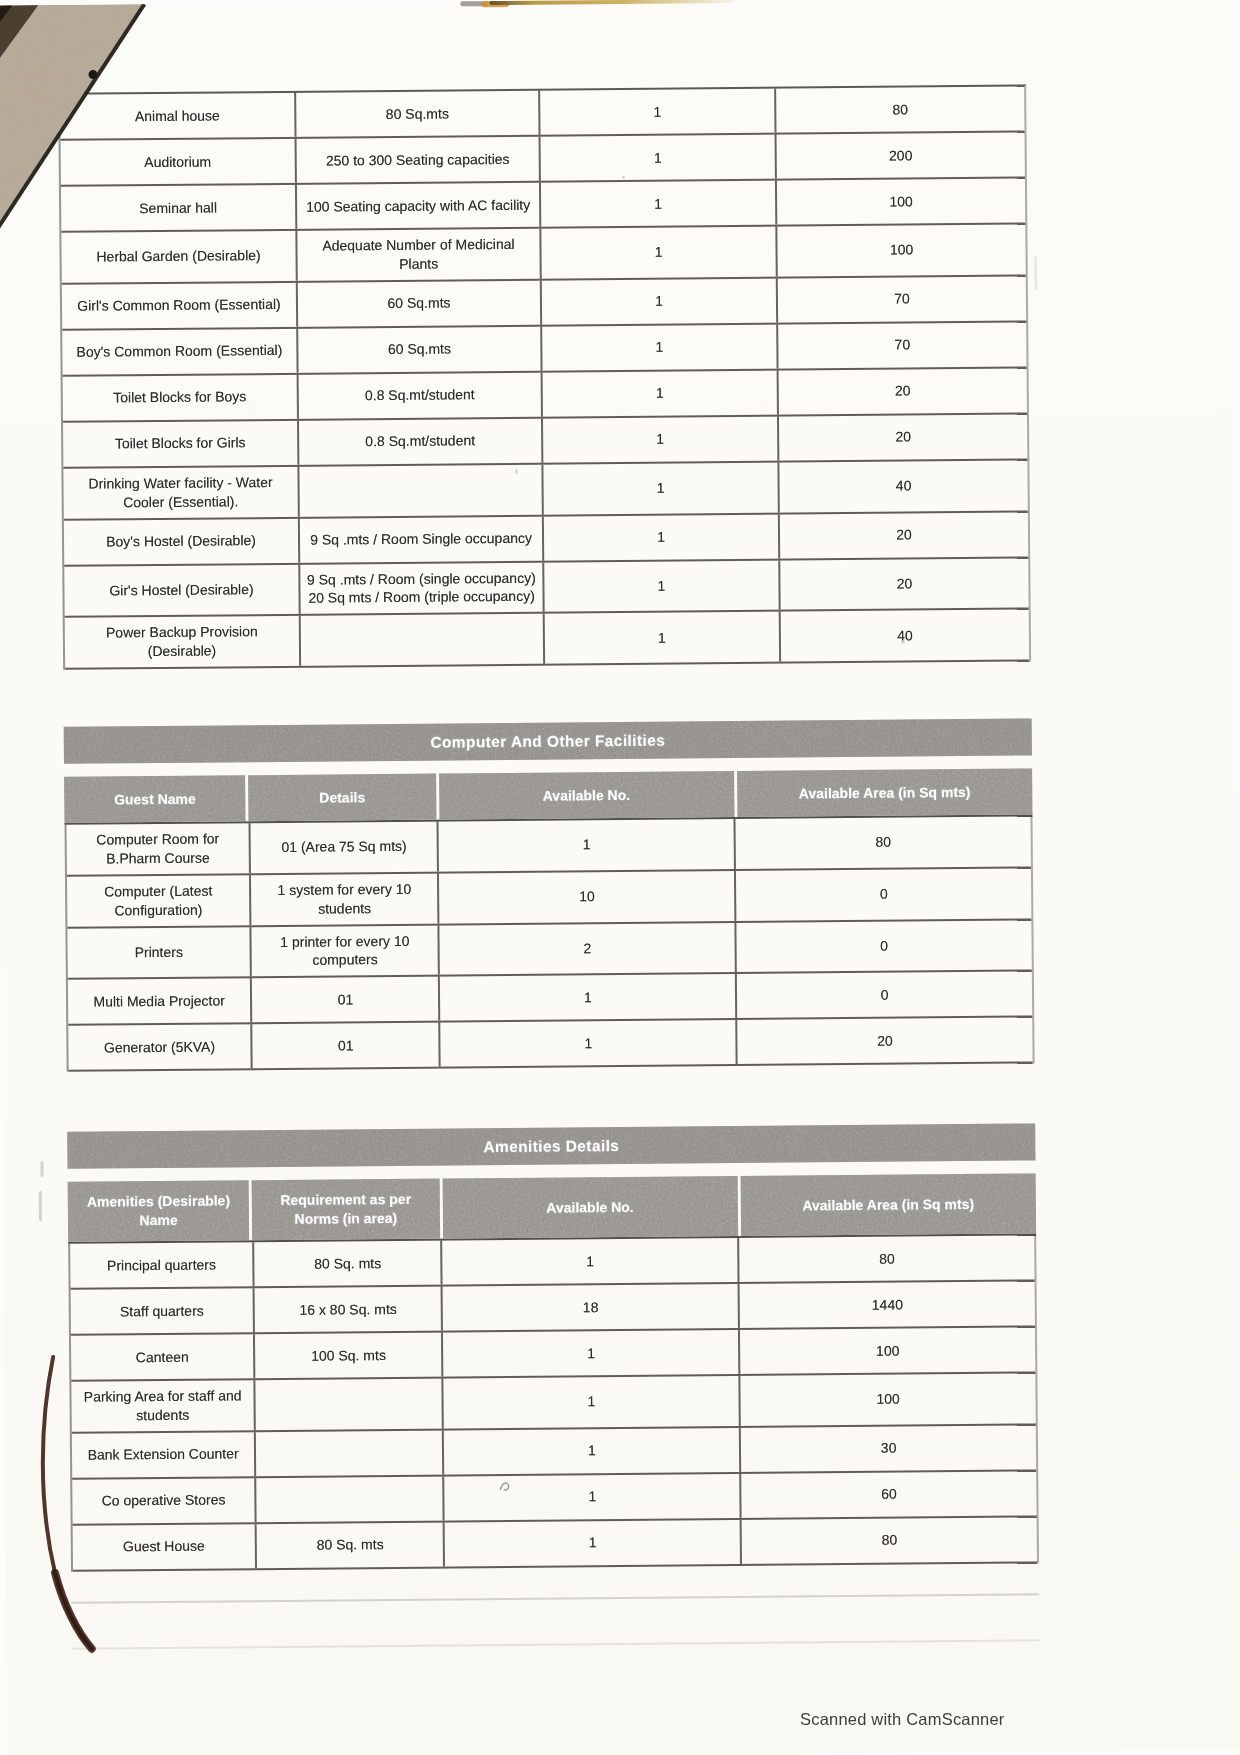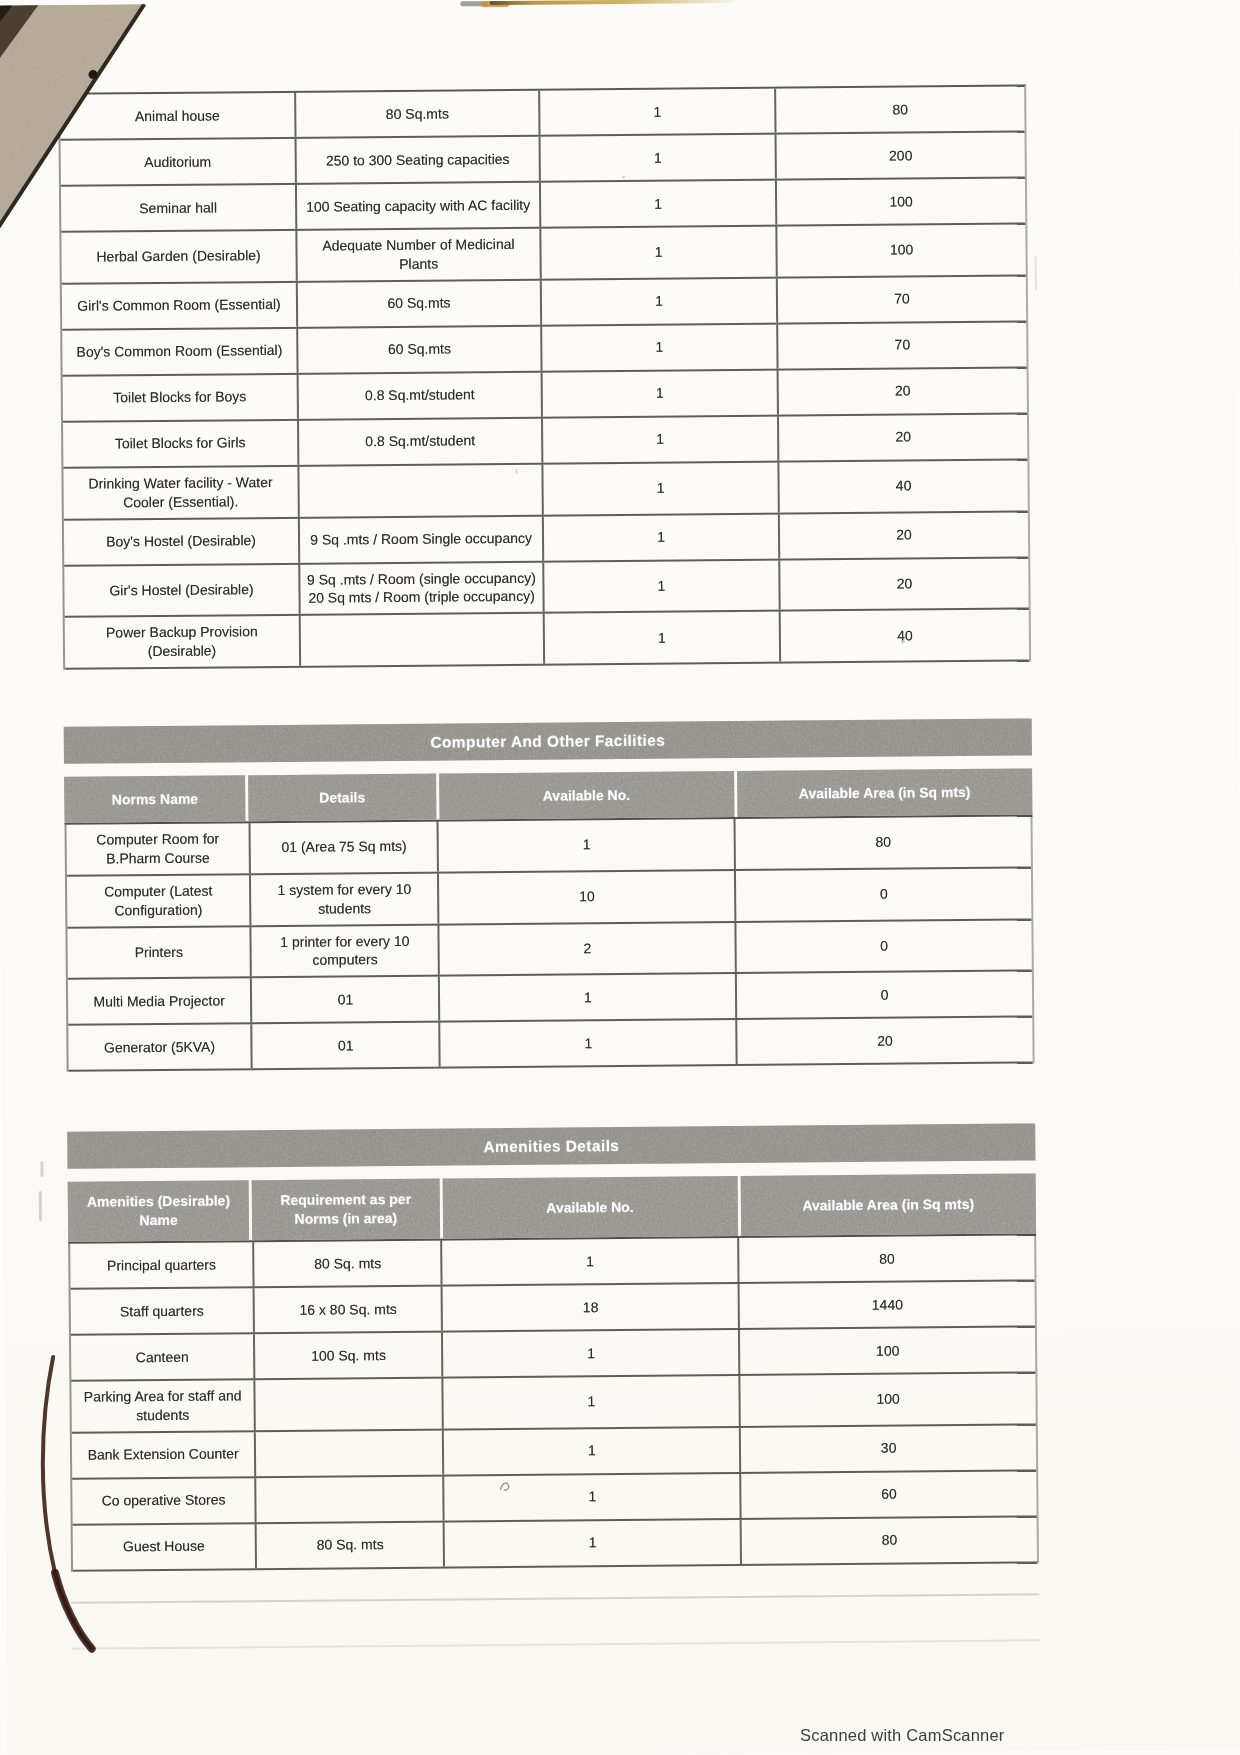--- a/index.html
+++ b/index.html
@@ -54,21 +54,21 @@
   .gold-streak {
     position:absolute; left:497px; top:0; width:245px; height:4px; border-radius:2px;
     background:linear-gradient(90deg, rgba(90,75,40,0.9), #b89a45 18%, #cdb469 55%, rgba(205,180,105,0.1));
   }
   .orange-blob { position:absolute; left:489px; top:0; width:28px; height:6px; background:#d0912f; opacity:0.85; border-radius:3px; }
   .dark-smudge { position:absolute; left:468px; top:0; width:28px; height:5px; background:#4a4337; opacity:0.5; border-radius:2px; }
   .speck { position:absolute; background:rgba(40,36,30,0.18); border-radius:2px; }
   .faint-line { position:absolute; left:65px; width:968px; height:0; border-top:2px solid rgba(60,55,48,0.2); }
 
   
-  .watermark { position:absolute; left:800px; top:1710px; font-size:16.5px; color:#3d3d3d; letter-spacing:0.2px;margin-top:16px; }
+  .watermark { position:absolute; left:800px; top:1710px; font-size:16.5px; color:#3d3d3d; letter-spacing:0.2px; }
 </style>
 </head>
 <body>
 
 <svg width="0" height="0" style="position:absolute" aria-hidden="true">
   <defs>
     <filter id="grain" x="0%" y="0%" width="100%" height="100%">
       <feTurbulence type="fractalNoise" baseFrequency="0.55" numOctaves="2" seed="7" stitchTiles="stitch"></feTurbulence>
       <feColorMatrix type="saturate" values="0"></feColorMatrix>
     </filter>
@@ -163,21 +163,21 @@
       </svg>
     <span class="label">Computer And Other Facilities</span>
   </div>
 
   <div class="dtable" id="computer-table" style="top:772px">
     <div class="g-header">
       <div class="g-hcell">
         <svg class="grain" preserveAspectRatio="none">
             <rect width="100%" height="100%" filter="url(#grain)" opacity="0.5"></rect>
           </svg>
-        <span class="label">Norms Name</span>
+        <span class="label">Guest Name</span>
       </div>
       <div class="g-hcell">
         <svg class="grain" preserveAspectRatio="none">
             <rect width="100%" height="100%" filter="url(#grain)" opacity="0.5"></rect>
           </svg>
         <span class="label">Details</span>
       </div>
       <div class="g-hcell">
         <svg class="grain" preserveAspectRatio="none">
             <rect width="100%" height="100%" filter="url(#grain)" opacity="0.5"></rect>

